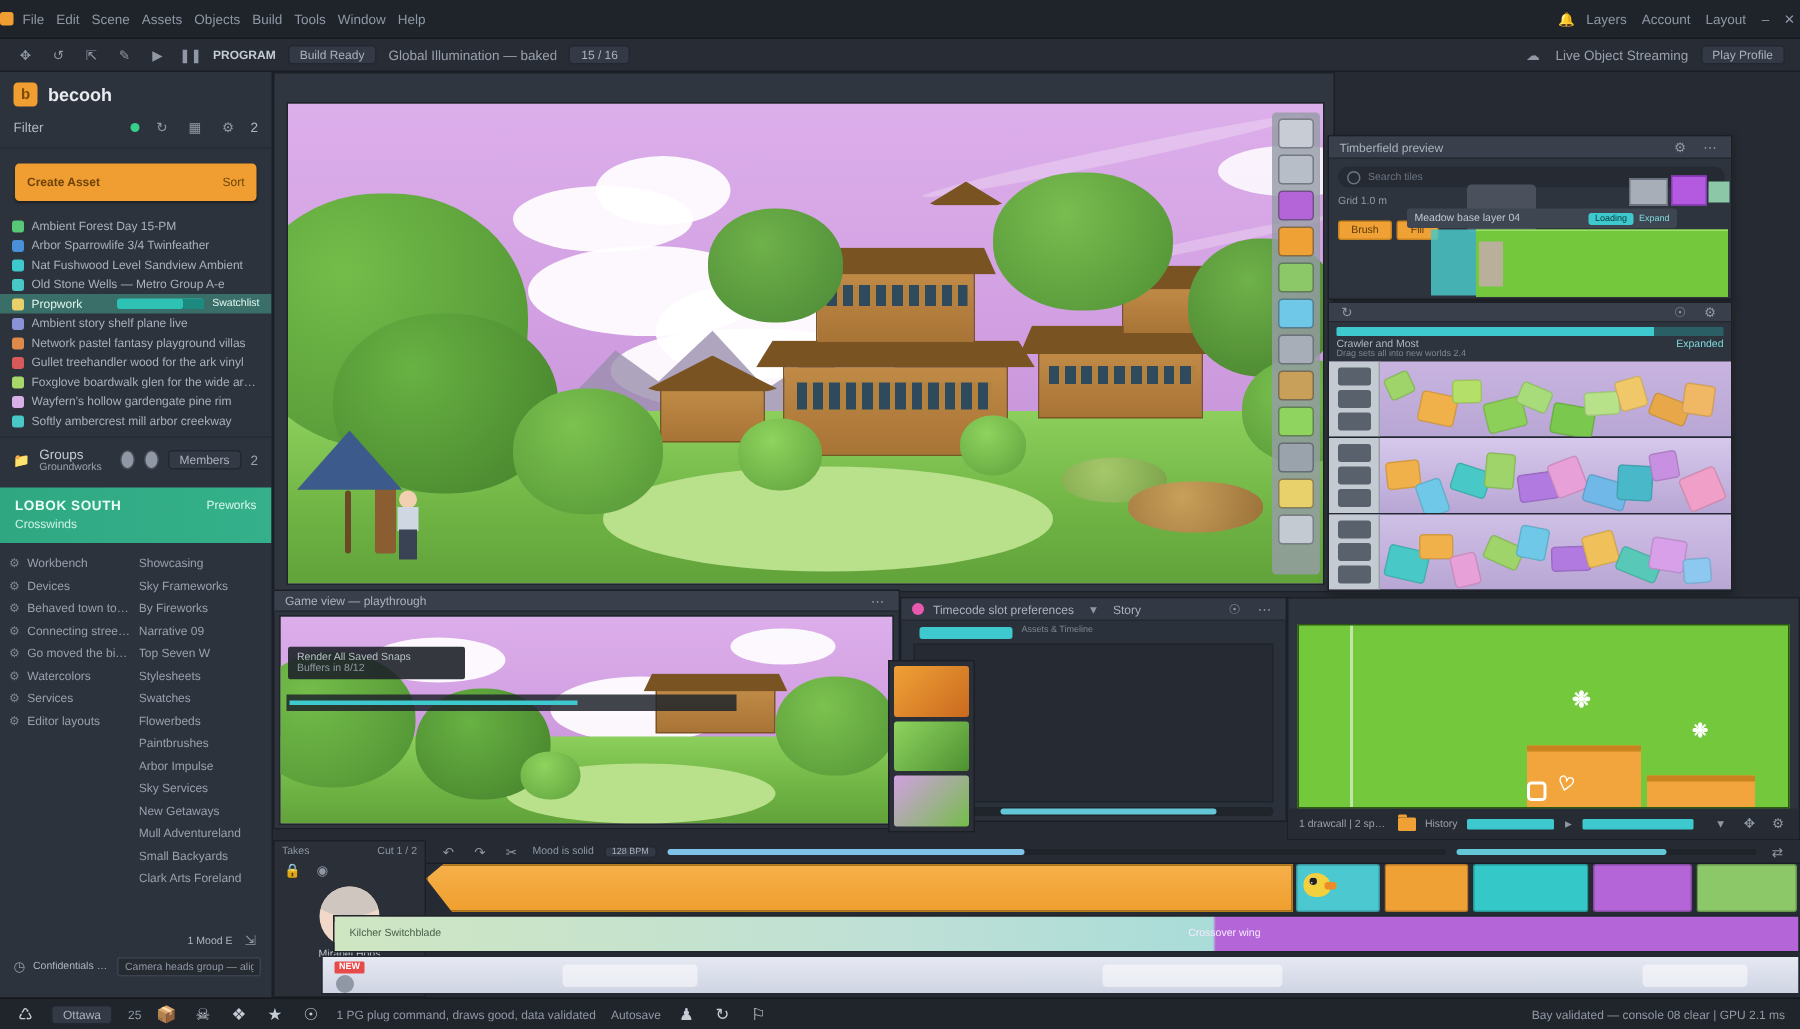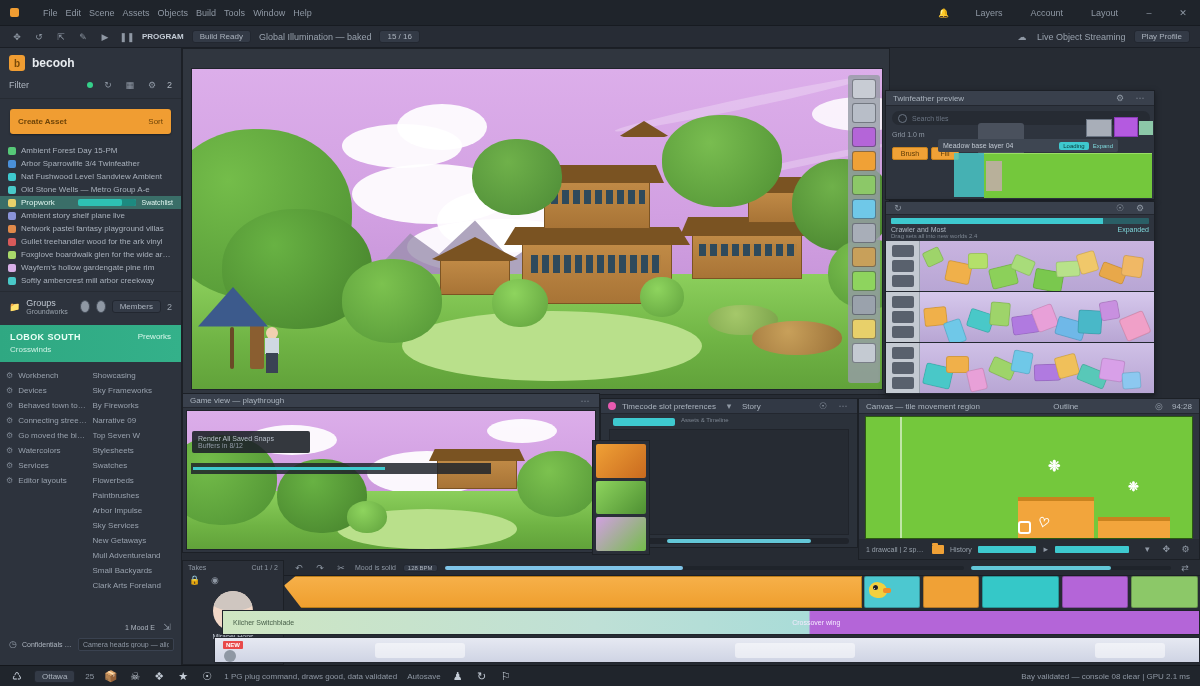--- a/index.html
+++ b/index.html
@@ -9,21 +9,21 @@
     background:#262b33; font-family:"Liberation Sans", sans-serif;
     color:#aeb6c0; font-size:9px;
   }
   .abs { position:absolute; }
   .row { display:flex; align-items:center; }
   .ico { display:inline-flex; align-items:center; justify-content:center; width:14px; height:14px; font-size:9px; color:#8f98a4; }
   .sq { display:inline-block; width:9px; height:9px; border-radius:2px; flex:0 0 auto; }
   .ellip { white-space:nowrap; overflow:hidden; text-overflow:ellipsis; }
 
   
-  .menubar { left:0; top:0; width:1200px; height:26px; background:#1f242b; border-bottom:1px solid #171b21; display:flex; align-items:center; gap:20px; padding:0 10px; color:#8f98a4; }
+  .menubar { left:0; top:0; width:1200px; height:26px; background:#1f242b; border-bottom:1px solid #171b21; display:flex; align-items:center; gap:2px; padding:0 0; color:#8f98a4; }
   .menubar .item { padding:2px 4px; cursor:default; }
   .toolbar { left:0; top:26px; width:1200px; height:22px; background:#272c35; border-bottom:1px solid #1a1e25; display:flex; align-items:center; gap:8px; padding:0 10px; color:#98a1ad; }
   .chip { background:#333a46; border:1px solid #222730; border-radius:3px; padding:1px 7px; font-size:8px; color:#aab2bd; }
 
   
   .sidebar { left:0; top:48px; width:182px; height:617px; background:#2d333d; border-right:1px solid #1c2026; overflow:hidden; }
   .logo-row { display:flex; align-items:center; gap:7px; padding:7px 9px 5px; }
   .logo-mark { width:16px; height:16px; border-radius:3px; background:#f09d32; display:flex; align-items:center; justify-content:center; color:#7a4a08; font-size:10px; font-weight:bold; }
   .logo-title { color:#e8ecf0; font-size:12px; font-weight:bold; }
   .side-tools { display:flex; align-items:center; gap:8px; padding:2px 9px 6px; border-bottom:1px solid #262b33; }
@@ -405,21 +405,21 @@
           <div class="pal-btn" style="background: rgb(142, 212, 94);"></div>
           <div class="pal-btn" style="background: rgb(154, 162, 172);"></div>
           <div class="pal-btn" style="background: rgb(232, 208, 106);"></div>
           <div class="pal-btn" style="background: rgb(196, 202, 210);"></div>
         </div>
     </div>
   </div>
 
   <div class="abs panel tilemap">
     <div class="phead">
-      <span>Twinfeather preview</span>
+      <span>Timberfield preview</span>
       <span class="sp"></span>
       <span class="ico">⚙</span>
       <span class="ico">⋯</span>
     </div>
     <div class="abs" style="left:6px;top:20px;width:258px;height:14px;background:#262b33;border-radius:7px;display:flex;align-items:center;gap:5px;padding:0 6px">
       <span class="ico" style="width:9px;height:9px;border:1px solid #6a7482;border-radius:50%"></span>
       <span style="font-size:7px;color:#6a7482">Search tiles</span>
     </div>
     <div class="abs" style="left:6px;top:40px;font-size:7px;color:#8f98a4">Grid 1.0 m</div>
     <div class="abs" style="left:6px;top:56px;width:36px;height:13px;background:#f0a136;border:1px solid #c9831f;border-radius:2px;color:#5c3a06;font-size:7px;text-align:center;line-height:12px"><span>Brush</span></div>
@@ -562,28 +562,20 @@
     </div>
     <div class="tabchip" title=""></div>
     <div class="abs" style="left:80px;top:18px;font-size:6px;color:#7d8692">Assets &amp; Timeline</div>
     <div class="console-body"></div>
     <div class="hscroll">
         <i></i>
       </div>
   </div>
 
   <div class="abs level">
-    <div class="phead" style="height:15px">
-      <span class="ellip" style="max-width:150px">Canvas — tile movement region</span>
-      <span class="sp"></span>
-      <span>Outline</span>
-      <span class="sp"></span>
-      <span class="ico">◎</span>
-      <span>94:28</span>
-    </div>
     <div class="level-body">
       <div class="vline"></div>
       <div class="plat" style="left:152px;top:80px;width:76px;height:45px"></div>
       <div class="plat" style="left:232px;top:100px;width:72px;height:25px"></div>
       <div class="spr" style="left:182px;top:40px;font-size:15px">❉</div>
       <div class="spr" style="left:262px;top:62px;font-size:13px">❉</div>
       <div class="spr" style="left:172px;top:98px;font-size:13px;transform:rotate(14deg)">♡</div>
       <div class="spr" style="left:152px;top:104px;width:13px;height:13px;border:2px solid #fff;border-radius:3px"></div>
     </div>
     <div class="level-foot">

